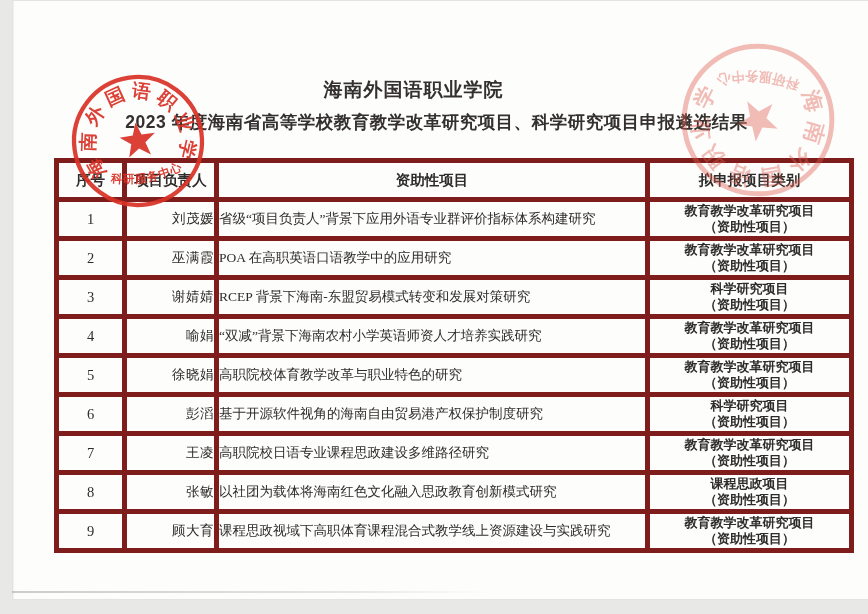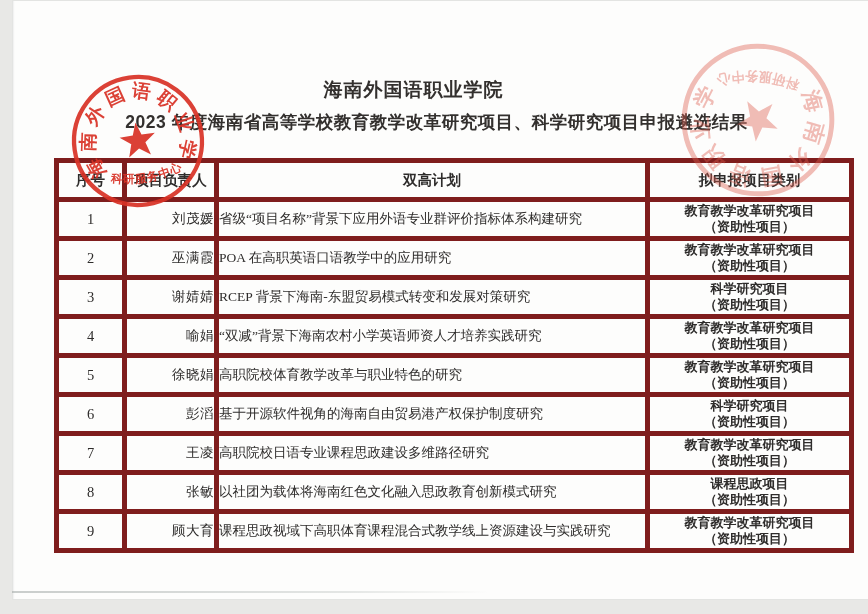--- a/index.html
+++ b/index.html
@@ -96,29 +96,29 @@
     <colgroup>
       <col style="width:68px">
         <col style="width:92px">
         <col style="width:431px">
         <col style="width:204px">
     </colgroup>
     <thead>
       <tr>
         <th>序号</th>
         <th>项目负责人</th>
-        <th>双高计划</th>
+        <th>资助性项目</th>
         <th>拟申报项目类别</th>
       </tr>
     </thead>
     <tbody id="table-body">
     <tr>
       <td class="c-no">1</td>
       <td class="c-leader">刘茂媛</td>
-      <td class="c-project">省级“项目名称”背景下应用外语专业群评价指标体系构建研究</td>
+      <td class="c-project">省级“项目负责人”背景下应用外语专业群评价指标体系构建研究</td>
       <td class="c-category">
         <div class="cat-line">教育教学改革研究项目</div>
         <div class="cat-line">（资助性项目）</div>
       </td>
     </tr>
 
     <tr>
       <td class="c-no">2</td>
       <td class="c-leader">巫满霞</td>
       <td class="c-project">POA 在高职英语口语教学中的应用研究</td>

